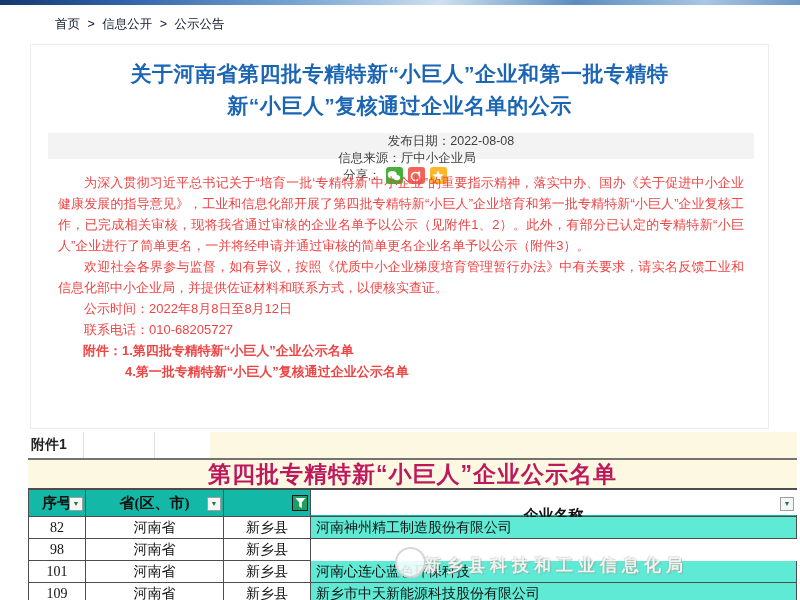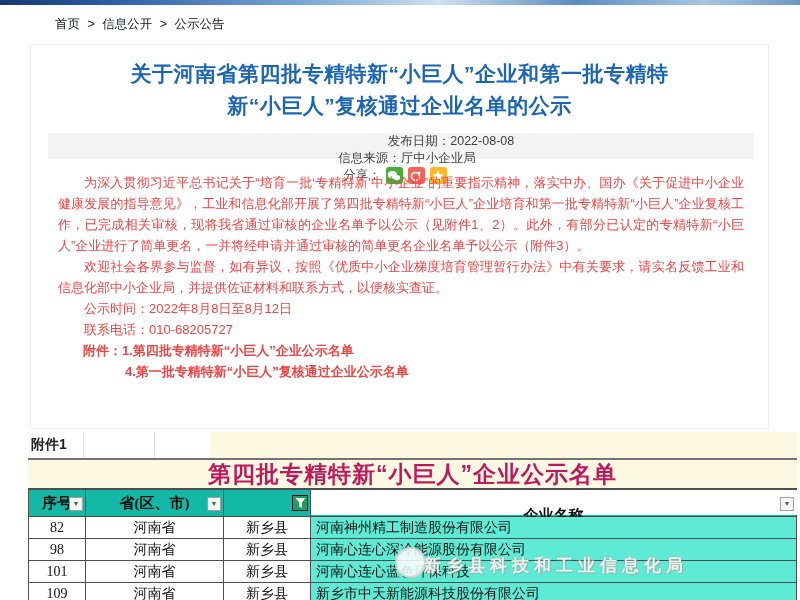--- a/index.html
+++ b/index.html
@@ -147,21 +147,20 @@
     <div class="xl-row">
       <div class="cell c1">82</div>
       <div class="cell c2">河南省</div>
       <div class="cell c3">新乡县</div>
       <div class="cell c4">河南神州精工制造股份有限公司</div>
     </div>
     <div class="xl-row">
       <div class="cell c1">98</div>
       <div class="cell c2">河南省</div>
       <div class="cell c3">新乡县</div>
-      <div class="cell c4">河南心连心深冷能源股份有限公司</div>
     </div>
     <div class="xl-row">
       <div class="cell c1">101</div>
       <div class="cell c2">河南省</div>
       <div class="cell c3">新乡县</div>
       <div class="cell c4">河南心连心蓝色环保科技</div>
     </div>
     <div class="xl-row">
       <div class="cell c1">109</div>
       <div class="cell c2">河南省</div>

